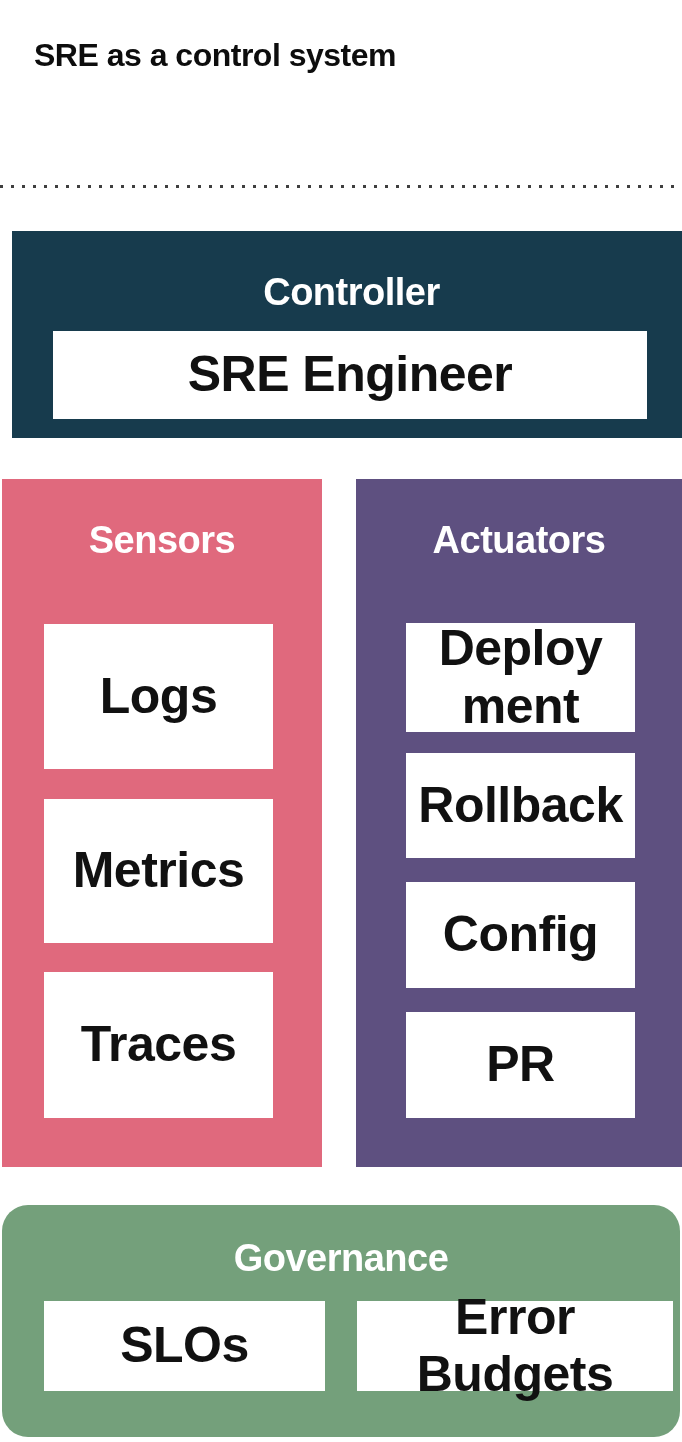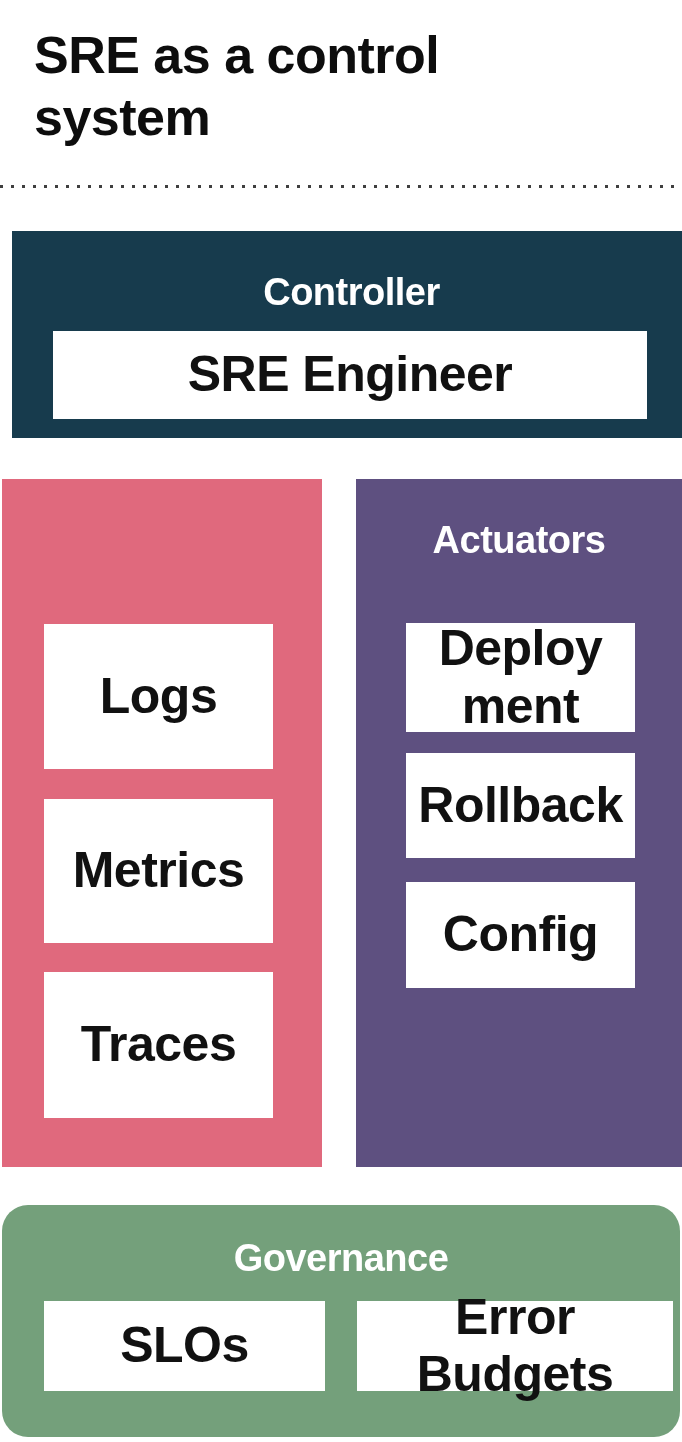--- a/index.html
+++ b/index.html
@@ -10,21 +10,21 @@
     background: #ffffff;
     overflow: hidden;
     font-family: "Liberation Sans", sans-serif;
   }
   .title {
     position: absolute;
     left: 34px;
     top: 24px;
     margin: 0;
     width: 440px;
-    font-size: 52px;
+    font-size: 32px;
     line-height: 62px;
     font-weight: 700;
     color: #0d0d0d;
     letter-spacing: -0.5px;
   }
   .divider {
     position: absolute;
     left: 0;
     top: 185px;
     width: 682px;
@@ -97,20 +97,21 @@
   <div class="divider"></div>
 
   <section class="sec sec-controller" style="background: rgb(23, 59, 77);">
     <div class="sec-heading">Controller</div>
     <div class="card card-sre-engineer">
       <span class="card-label">SRE Engineer</span>
     </div>
   </section>
 
   <section class="sec sec-sensors" style="background: rgb(224, 105, 125);">
+    <div class="sec-heading">Sensors</div>
     <div class="card card-logs">
       <span class="card-label">Logs</span>
     </div>
     <div class="card card-metrics">
       <span class="card-label">Metrics</span>
     </div>
     <div class="card card-traces">
       <span class="card-label">Traces</span>
     </div>
   </section>
@@ -119,20 +120,23 @@
     <div class="sec-heading">Actuators</div>
     <div class="card card-deployment">
       <span class="card-label">Deploy​ment</span>
     </div>
     <div class="card card-rollback">
       <span class="card-label">Rollback</span>
     </div>
     <div class="card card-config">
       <span class="card-label">Config</span>
     </div>
+    <div class="card card-pr">
+      <span class="card-label">PR</span>
+    </div>
   </section>
 
   <section class="sec sec-governance" style="background: rgb(116, 160, 123);">
     <div class="sec-heading">Governance</div>
     <div class="card card-slos">
       <span class="card-label">SLOs</span>
     </div>
     <div class="card card-error-budgets">
       <span class="card-label">Error Budgets</span>
     </div>

